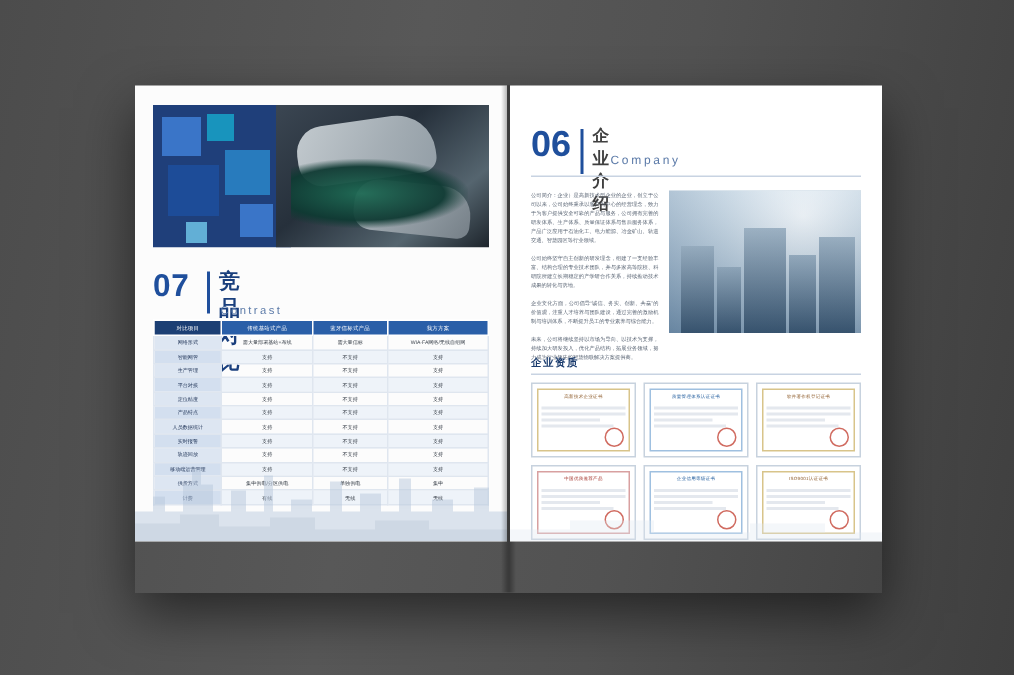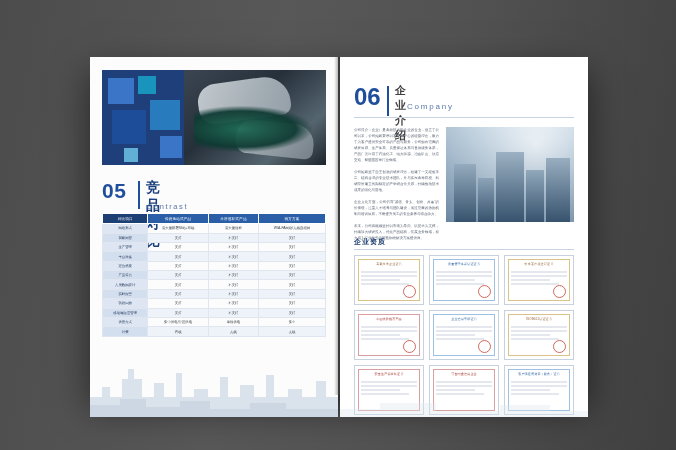--- a/index.html
+++ b/index.html
@@ -7,21 +7,21 @@
     width:676px;height:450px;overflow:hidden;
     background:#4a4a4a;
     font-family:"Liberation Sans", sans-serif;
   }
   .stage{position:relative;width:676px;height:450px;
     background:linear-gradient(100deg,#4c4c4c 0%,#585858 38%,#525252 62%,#3f3f3f 100%);}
 
   
   .spread{position:absolute;left:90px;top:57px;width:498px;height:338px;
     box-shadow:0 14px 34px rgba(0,0,0,.55);}
-  .page{position:absolute;top:0;height:360px;background:#fdfdfd;overflow:hidden;}
+  .page{position:absolute;top:0;height:304px;background:#fdfdfd;overflow:hidden;}
   .page.left{left:0;width:248px;background:#fcfcfc;}
   .page.right{left:250px;width:248px;background:#ffffff;}
   .gutter{position:absolute;left:244px;top:0;width:10px;height:338px;
     background:linear-gradient(90deg,rgba(0,0,0,.00),rgba(0,0,0,.30) 45%,rgba(0,0,0,.32) 55%,rgba(0,0,0,.00));}
 
   
   .hero{position:absolute;left:12px;top:13px;width:224px;height:95px;overflow:hidden;}
   .hero .photo{position:absolute;right:0;top:0;width:142px;height:95px;
     background:linear-gradient(140deg,#3b4652 0%,#26303b 40%,#55656f 75%,#1d242b 100%);}
   .hero .photo:after{content:"";position:absolute;left:10px;top:36px;width:118px;height:46px;
@@ -109,21 +109,21 @@
             <i class="t5"></i>
             <i class="t6"></i>
         </div>
         <div class="photo">
           <div class="hand"></div>
             <div class="hand2"></div>
         </div>
       </div>
 
       <div class="sec-head">
-        <span class="sec-num">05</span>
+        <span class="sec-num">07</span>
         <span class="sec-bar"></span>
         <span class="sec-cn">竞品对比</span>
         <span class="sec-en">Contrast</span>
       </div>
 
       <table class="cmp">
         <thead>
             <tr id="cmp-head">
               <th class="k">对比项目</th>
               <th>传统基站式产品</th>

